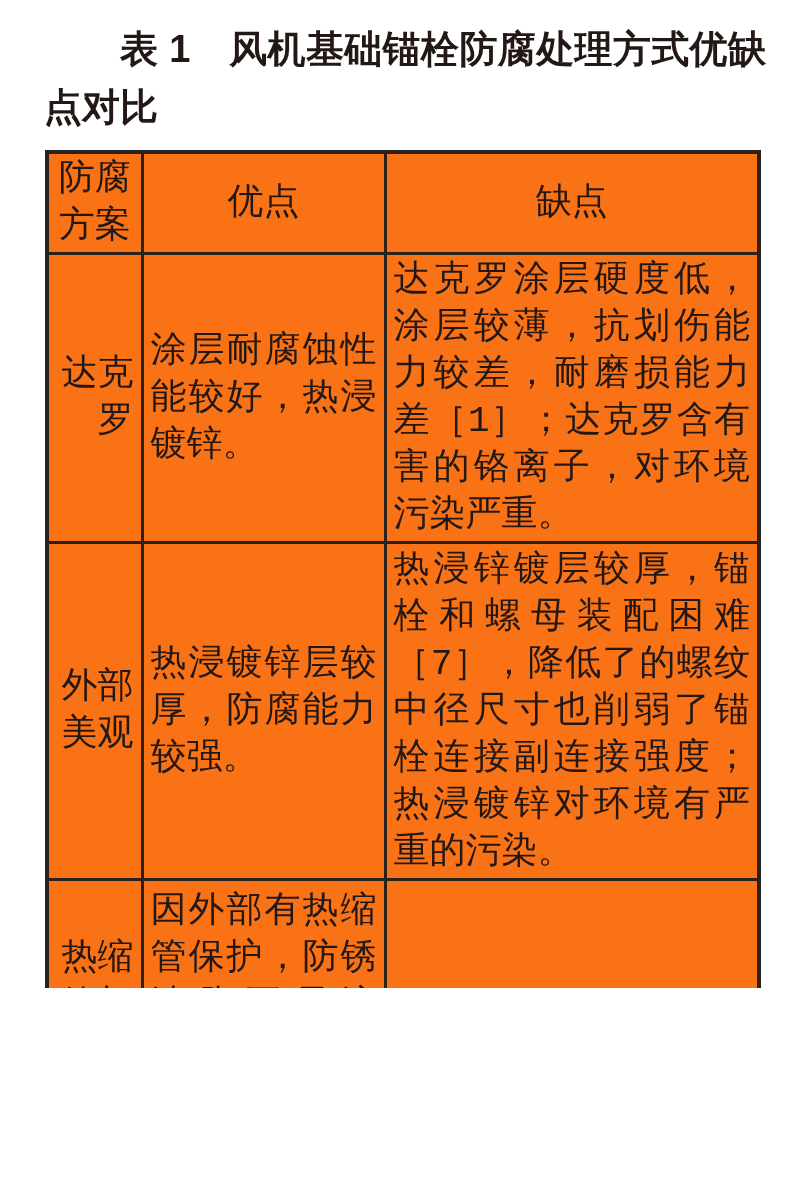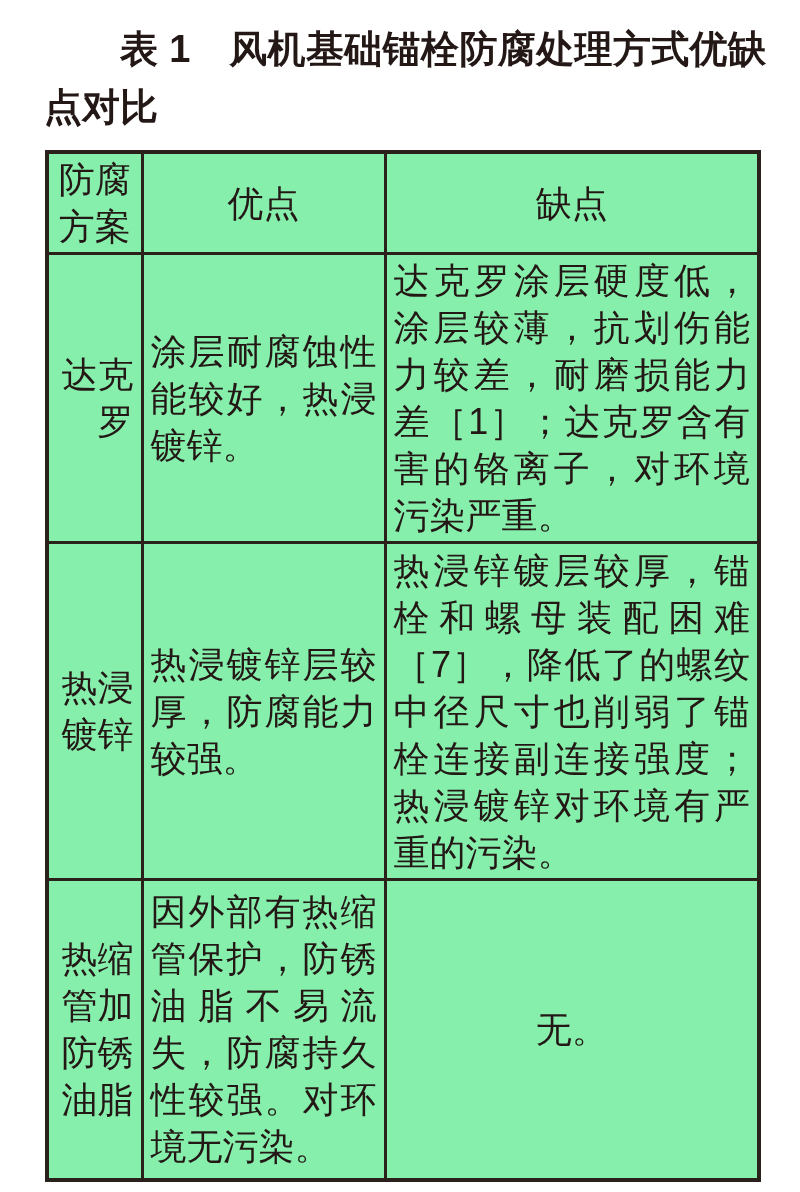--- a/index.html
+++ b/index.html
@@ -8,42 +8,43 @@
     background: #ffffff;
     width: 800px;
     height: 1192px;
     font-family: "Liberation Sans", sans-serif;
     color: #231815;
     -webkit-font-smoothing: antialiased;
   }
   .page {
     position: relative;
     width: 800px;
-    height: 1192px;
+    height: 988px;
     overflow: hidden;
     background: #ffffff;
   }
   .caption {
     margin: 20px 34px 14px 44px;
     font-size: 38px;
     line-height: 58px;
     font-weight: bold;
     text-align: justify;
     text-justify: inter-character;
     text-indent: 2em;
     word-break: break-all;
     color: #231815;
   }
   table.cmp {
     border-collapse: collapse;
     table-layout: fixed;
     width: 712px;
     margin-left: 45px;
     border: 4px solid #2a211d;
-    background: #86efac;
+    background: #f97316;
+    font-family: Liberation Mono, monospace;
   }
   table.cmp col.c1 { width: 95px; }
   table.cmp col.c2 { width: 243px; }
   table.cmp col.c3 { width: 374px; }
   table.cmp th, table.cmp td {
     border: 3px solid #2a211d;
     font-size: 36px;
     line-height: 47px;
     font-weight: normal;
     color: #231815;
@@ -85,21 +86,21 @@
         <th class="th-cell">缺点</th>
       </tr>
     </thead>
     <tbody>
       <tr class="row-1">
         <td class="scheme-cell">达克罗</td>
         <td class="text-cell">涂层耐腐蚀性能较好，热浸镀锌。</td>
         <td class="text-cell">达克罗涂层硬度低，涂层较薄，抗划伤能力较差，耐磨损能力差［1］；达克罗含有害的铬离子，对环境污染严重。</td>
       </tr>
       <tr class="row-2">
-        <td class="scheme-cell">热浸镀锌</td>
+        <td class="scheme-cell">外部美观</td>
         <td class="text-cell">热浸镀锌层较厚，防腐能力较强。</td>
         <td class="text-cell">热浸锌镀层较厚，锚栓和螺母装配困难［7］，降低了的螺纹中径尺寸也削弱了锚栓连接副连接强度；热浸镀锌对环境有严重的污染。</td>
       </tr>
       <tr class="row-3">
         <td class="scheme-cell">热缩管加防锈油脂</td>
         <td class="text-cell">因外部有热缩管保护，防锈油脂不易流失，防腐持久性较强。对环境无污染。</td>
         <td class="center-cell">无。</td>
       </tr>
     </tbody>
   </table>

